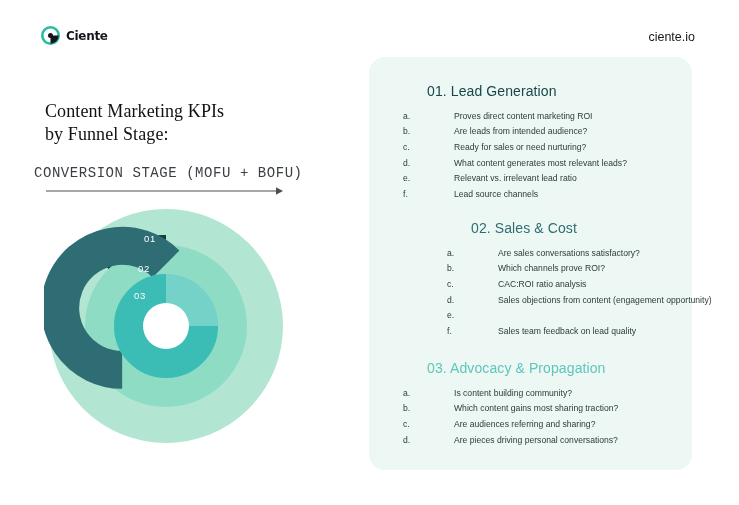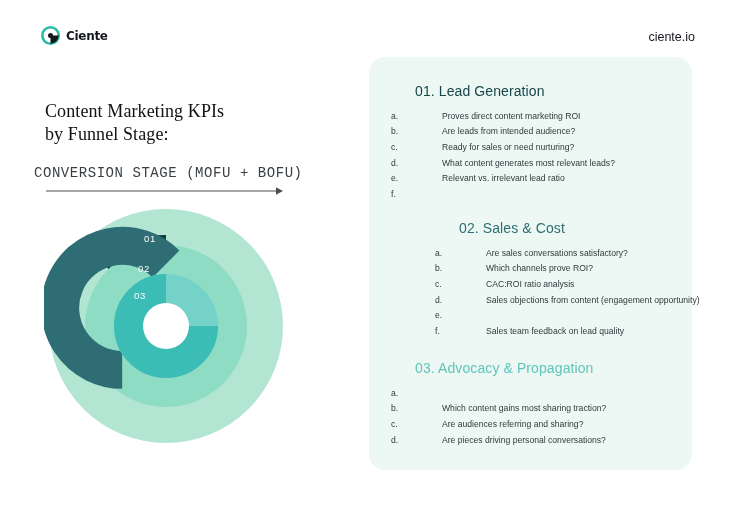--- a/index.html
+++ b/index.html
@@ -56,21 +56,21 @@
     font-family:"Liberation Sans", sans-serif;
   }
   .lbl-01{left:100px;top:27px;}
   .lbl-02{left:94px;top:57px;}
   .lbl-03{left:90px;top:84px;}
   
   .panel{
     position:absolute;left:369px;top:57px;width:323px;height:413px;
     background:#EDF7F3;border-radius:16px;
   }
-  .section{position:absolute;left:0;width:327px;}
+  .section{position:absolute;left:12px;width:327px;}
   .sec-01{top:26px;}
   .sec-02{top:163px;padding-left:44px;}
   .sec-03{top:303px;}
   .sec-head{
     margin:0 0 9px 46px;font-size:14px;letter-spacing:0.1px;
     font-family:"Liberation Sans", sans-serif;font-weight:normal;
   }
   .h-01{color:#18464a;}
   .h-02{color:#2f6e74;}
   .h-03{color:#5ec6bb;}
@@ -179,20 +179,21 @@
       <li class="item">
         <span class="item-key">d.</span>
         <span class="item-text">What content generates most relevant leads?</span>
       </li>
       <li class="item">
         <span class="item-key">e.</span>
         <span class="item-text">Relevant vs. irrelevant lead ratio</span>
       </li>
       <li class="item">
         <span class="item-key">f.</span>
+        <span class="item-text">Lead source channels</span>
       </li>
     </ul>
   </div>
 
   <div class="section sec-02">
     <h2 class="sec-head h-02">02. Sales &amp; Cost</h2>
     <ul class="items">
       <li class="item">
         <span class="item-key">a.</span>
         <span class="item-text">Are sales conversations satisfactory?</span>
@@ -217,20 +218,21 @@
         <span class="item-text">Sales team feedback on lead quality</span>
       </li>
     </ul>
   </div>
 
   <div class="section sec-03">
     <h2 class="sec-head h-03">03. Advocacy &amp; Propagation</h2>
     <ul class="items">
       <li class="item">
         <span class="item-key">a.</span>
+        <span class="item-text">Is content building community?</span>
       </li>
       <li class="item">
         <span class="item-key">b.</span>
         <span class="item-text">Which content gains most sharing traction?</span>
       </li>
       <li class="item">
         <span class="item-key">c.</span>
         <span class="item-text">Are audiences referring and sharing?</span>
       </li>
       <li class="item">

